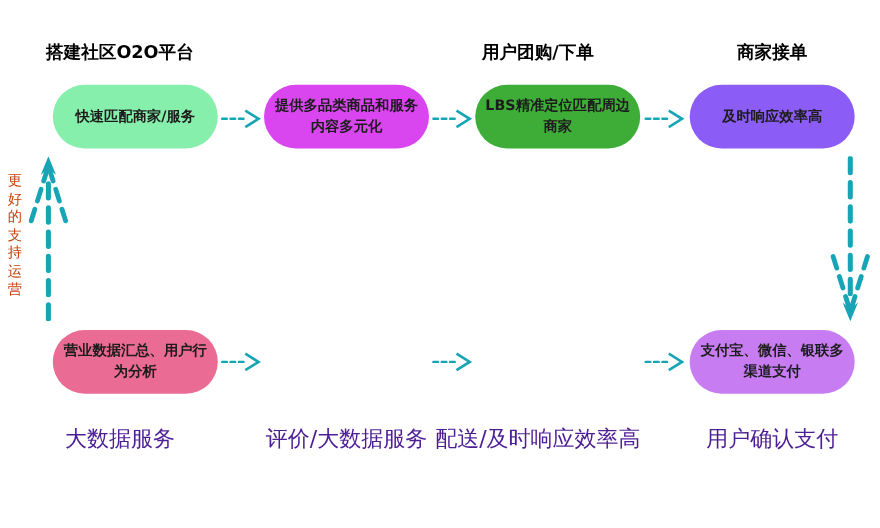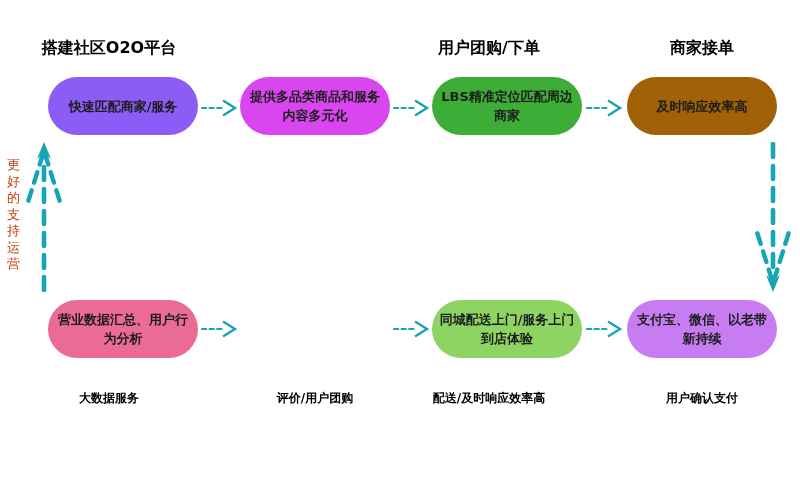--- a/index.html
+++ b/index.html
@@ -7,21 +7,21 @@
     position:relative;width:800px;height:480px;background:#ffffff;overflow:hidden;
     font-family:"DejaVu Sans","Liberation Sans",sans-serif;
   }
   .stage-title{
     position:absolute;width:200px;height:24px;line-height:24px;top:36px;
     text-align:center;font-size:16px;font-weight:700;color:#000;
     white-space:nowrap;
   }
   .stage-label{
     position:absolute;width:200px;height:24px;line-height:24px;top:386px;
-    text-align:center;font-size:12px;font-weight:700;color:#000000;
+    text-align:center;font-size:20px;font-weight:400;color:#4c1d95;
     white-space:nowrap;
   }
   .pill{
     position:absolute;width:150px;height:58px;border-radius:29px;
     display:flex;align-items:center;justify-content:center;
     box-sizing:border-box;padding:0 6px;
   }
   .pill span{
     display:block;text-align:center;font-size:13px;font-weight:600;
     line-height:19px;color:#1c1c1c;
@@ -68,30 +68,30 @@
       <line x1="21" y1="138" x2="6" y2="90" stroke="currentColor" stroke-width="4.4" stroke-dasharray="11 8" stroke-linecap="round"></line>
       <line x1="23" y1="138" x2="38" y2="90" stroke="currentColor" stroke-width="4.4" stroke-dasharray="11 8" stroke-linecap="round"></line>
       <path d="M22 150 L29 133 L22 139 L15 133 Z" fill="currentColor"></path>
     </svg>
   </div>
 
   <div class="stage-title t0">搭建社区O2O平台</div>
   <div class="stage-title t2">用户团购/下单</div>
   <div class="stage-title t3">商家接单</div>
 
-  <div class="pill top-row c0" style="background-color: #8b5cf6;">
+  <div class="pill top-row c0" style="background-color: #86efac;">
     <span>快速匹配商家/服务</span>
   </div>
   <div class="pill top-row c1" style="background-color: #d946ef;">
     <span>提供多品类商品和服务内容多元化</span>
   </div>
   <div class="pill top-row c2" style="background-color: rgb(62, 173, 55);">
     <span>LBS精准定位匹配周边商家</span>
   </div>
-  <div class="pill top-row c3" style="background-color: #a16207;">
+  <div class="pill top-row c3" style="background-color: #8b5cf6;">
     <span>及时响应效率高</span>
   </div>
 
   <div class="harrow top-row a0" style="color: rgb(23, 165, 181);">
     <svg viewBox="0 0 40 22" xmlns="http://www.w3.org/2000/svg">
       <line x1="2" y1="11" x2="22" y2="11" stroke="currentColor" stroke-width="2.2" stroke-dasharray="4.2 3.4" stroke-linecap="round"></line>
       <path d="M23 3.5 L35 11 L23 18.5" fill="none" stroke="currentColor" stroke-width="2.4"></path>
     </svg>
   </div>
   <div class="harrow top-row a1" style="color: rgb(23, 165, 181);">
@@ -103,25 +103,22 @@
   <div class="harrow top-row a2" style="color: rgb(23, 165, 181);">
     <svg viewBox="0 0 40 22" xmlns="http://www.w3.org/2000/svg">
       <line x1="2" y1="11" x2="22" y2="11" stroke="currentColor" stroke-width="2.2" stroke-dasharray="4.2 3.4" stroke-linecap="round"></line>
       <path d="M23 3.5 L35 11 L23 18.5" fill="none" stroke="currentColor" stroke-width="2.4"></path>
     </svg>
   </div>
 
   <div class="pill bottom-row c0" style="background-color: rgb(234, 107, 147);">
     <span>营业数据汇总、用户行为分析</span>
   </div>
-  <div class="pill bottom-row c2" style="background-color: rgb(141, 212, 98);">
-    <span>同城配送上门/服务上门到店体验</span>
-  </div>
   <div class="pill bottom-row c3" style="background-color: rgb(199, 125, 241);">
-    <span>支付宝、微信、以老带新持续</span>
+    <span>支付宝、微信、银联多渠道支付</span>
   </div>
 
   <div class="harrow bottom-row a0" style="color: rgb(23, 165, 181);">
     <svg viewBox="0 0 40 22" xmlns="http://www.w3.org/2000/svg">
       <line x1="2" y1="11" x2="22" y2="11" stroke="currentColor" stroke-width="2.2" stroke-dasharray="4.2 3.4" stroke-linecap="round"></line>
       <path d="M23 3.5 L35 11 L23 18.5" fill="none" stroke="currentColor" stroke-width="2.4"></path>
     </svg>
   </div>
   <div class="harrow bottom-row a1" style="color: rgb(23, 165, 181);">
     <svg viewBox="0 0 40 22" xmlns="http://www.w3.org/2000/svg">
@@ -130,17 +127,17 @@
     </svg>
   </div>
   <div class="harrow bottom-row a2" style="color: rgb(23, 165, 181);">
     <svg viewBox="0 0 40 22" xmlns="http://www.w3.org/2000/svg">
       <line x1="2" y1="11" x2="22" y2="11" stroke="currentColor" stroke-width="2.2" stroke-dasharray="4.2 3.4" stroke-linecap="round"></line>
       <path d="M23 3.5 L35 11 L23 18.5" fill="none" stroke="currentColor" stroke-width="2.4"></path>
     </svg>
   </div>
 
   <div class="stage-label t0">大数据服务</div>
-  <div class="stage-label t1">评价/用户团购</div>
+  <div class="stage-label t1">评价/大数据服务</div>
   <div class="stage-label t2">配送/及时响应效率高</div>
   <div class="stage-label t3">用户确认支付</div>
 
 </div>
 
 </body></html>

